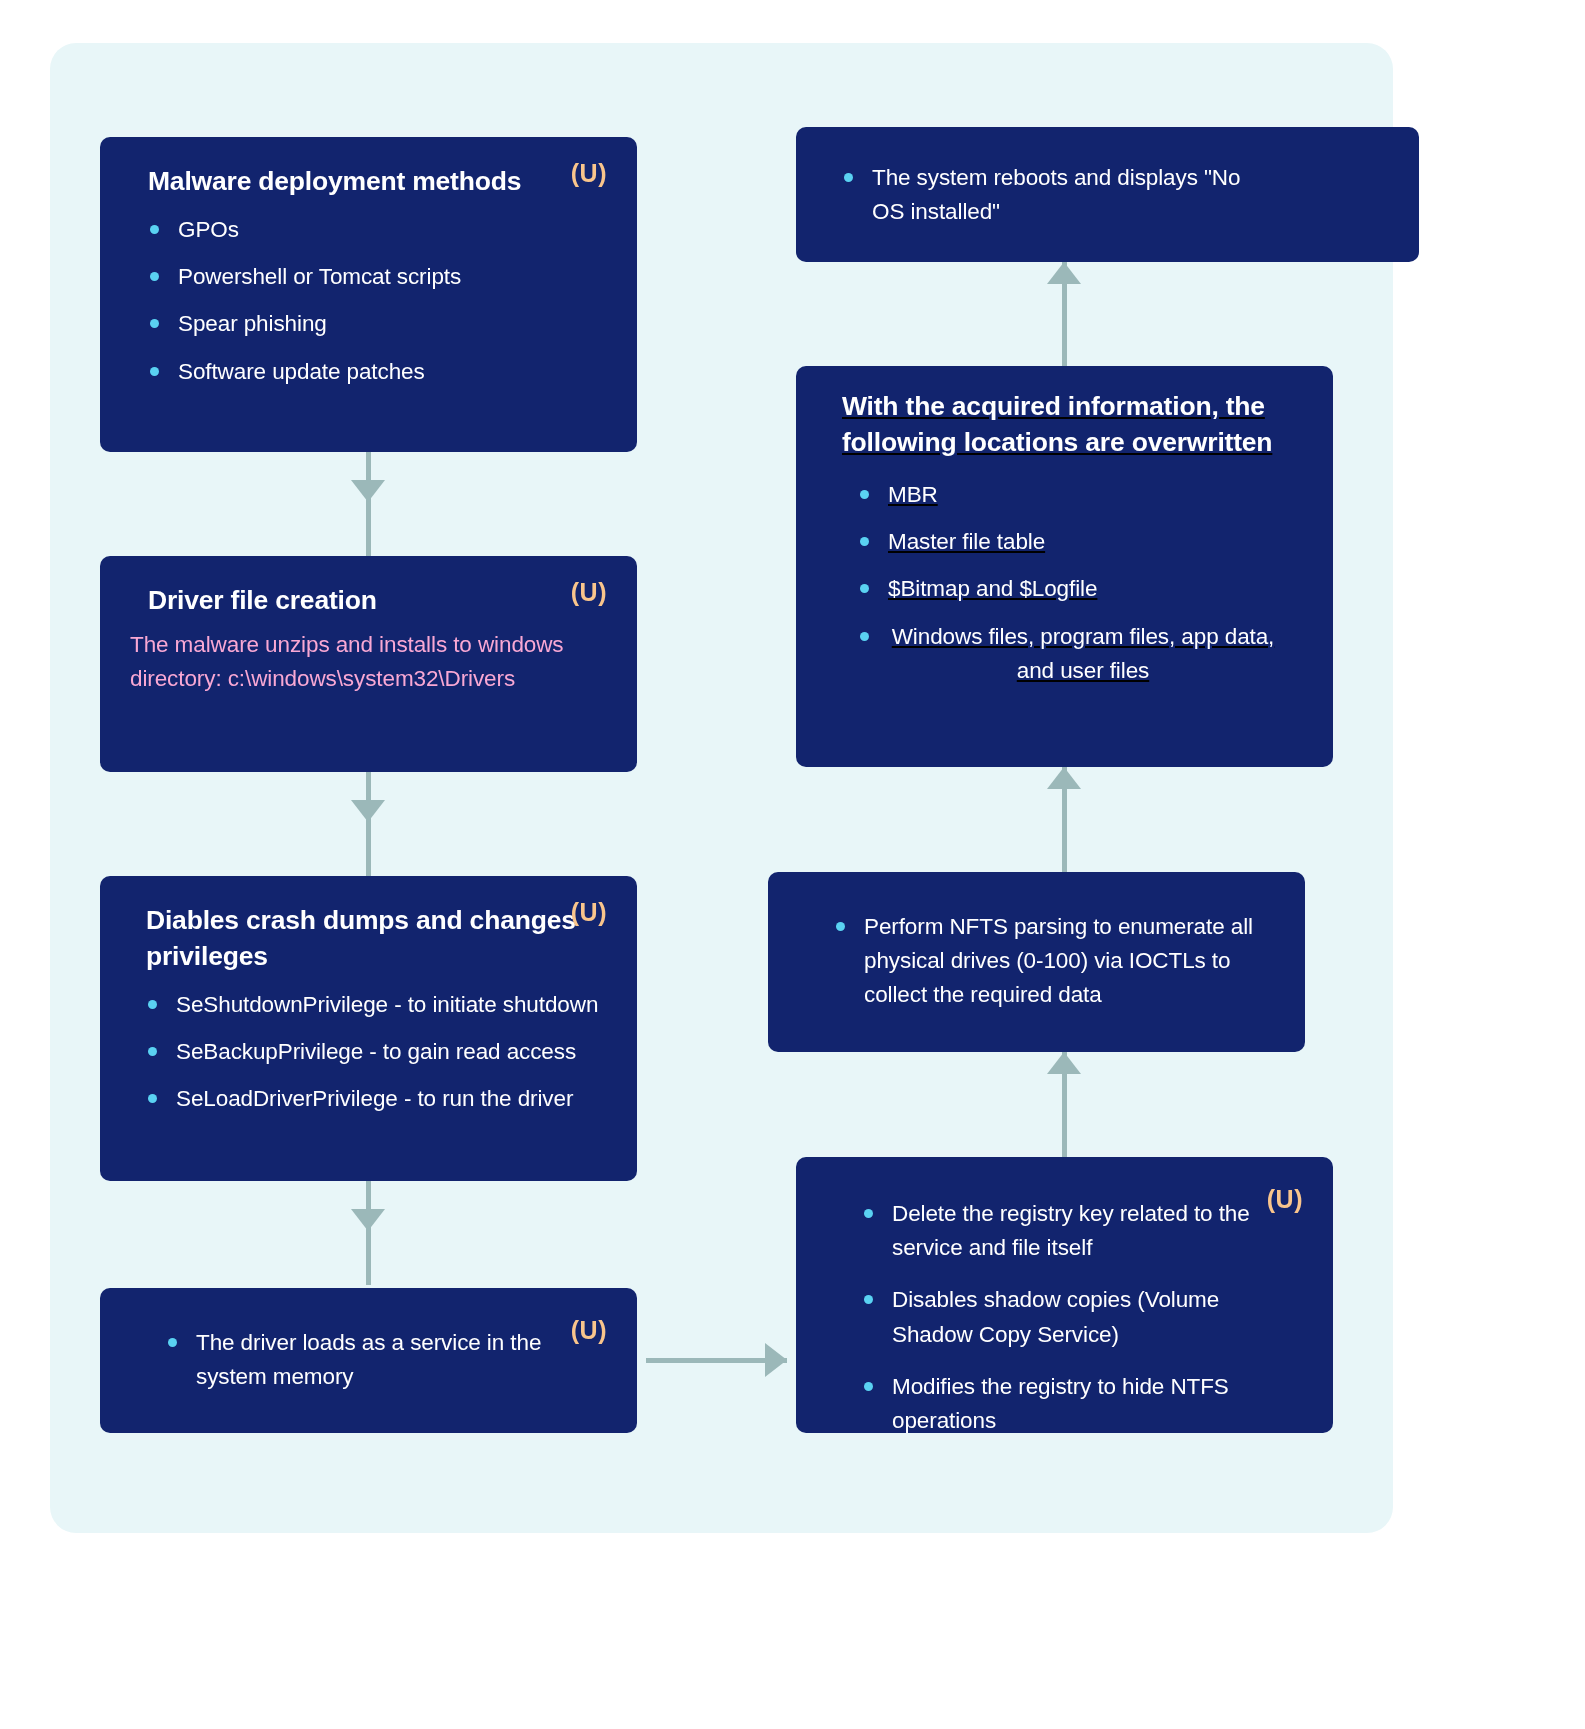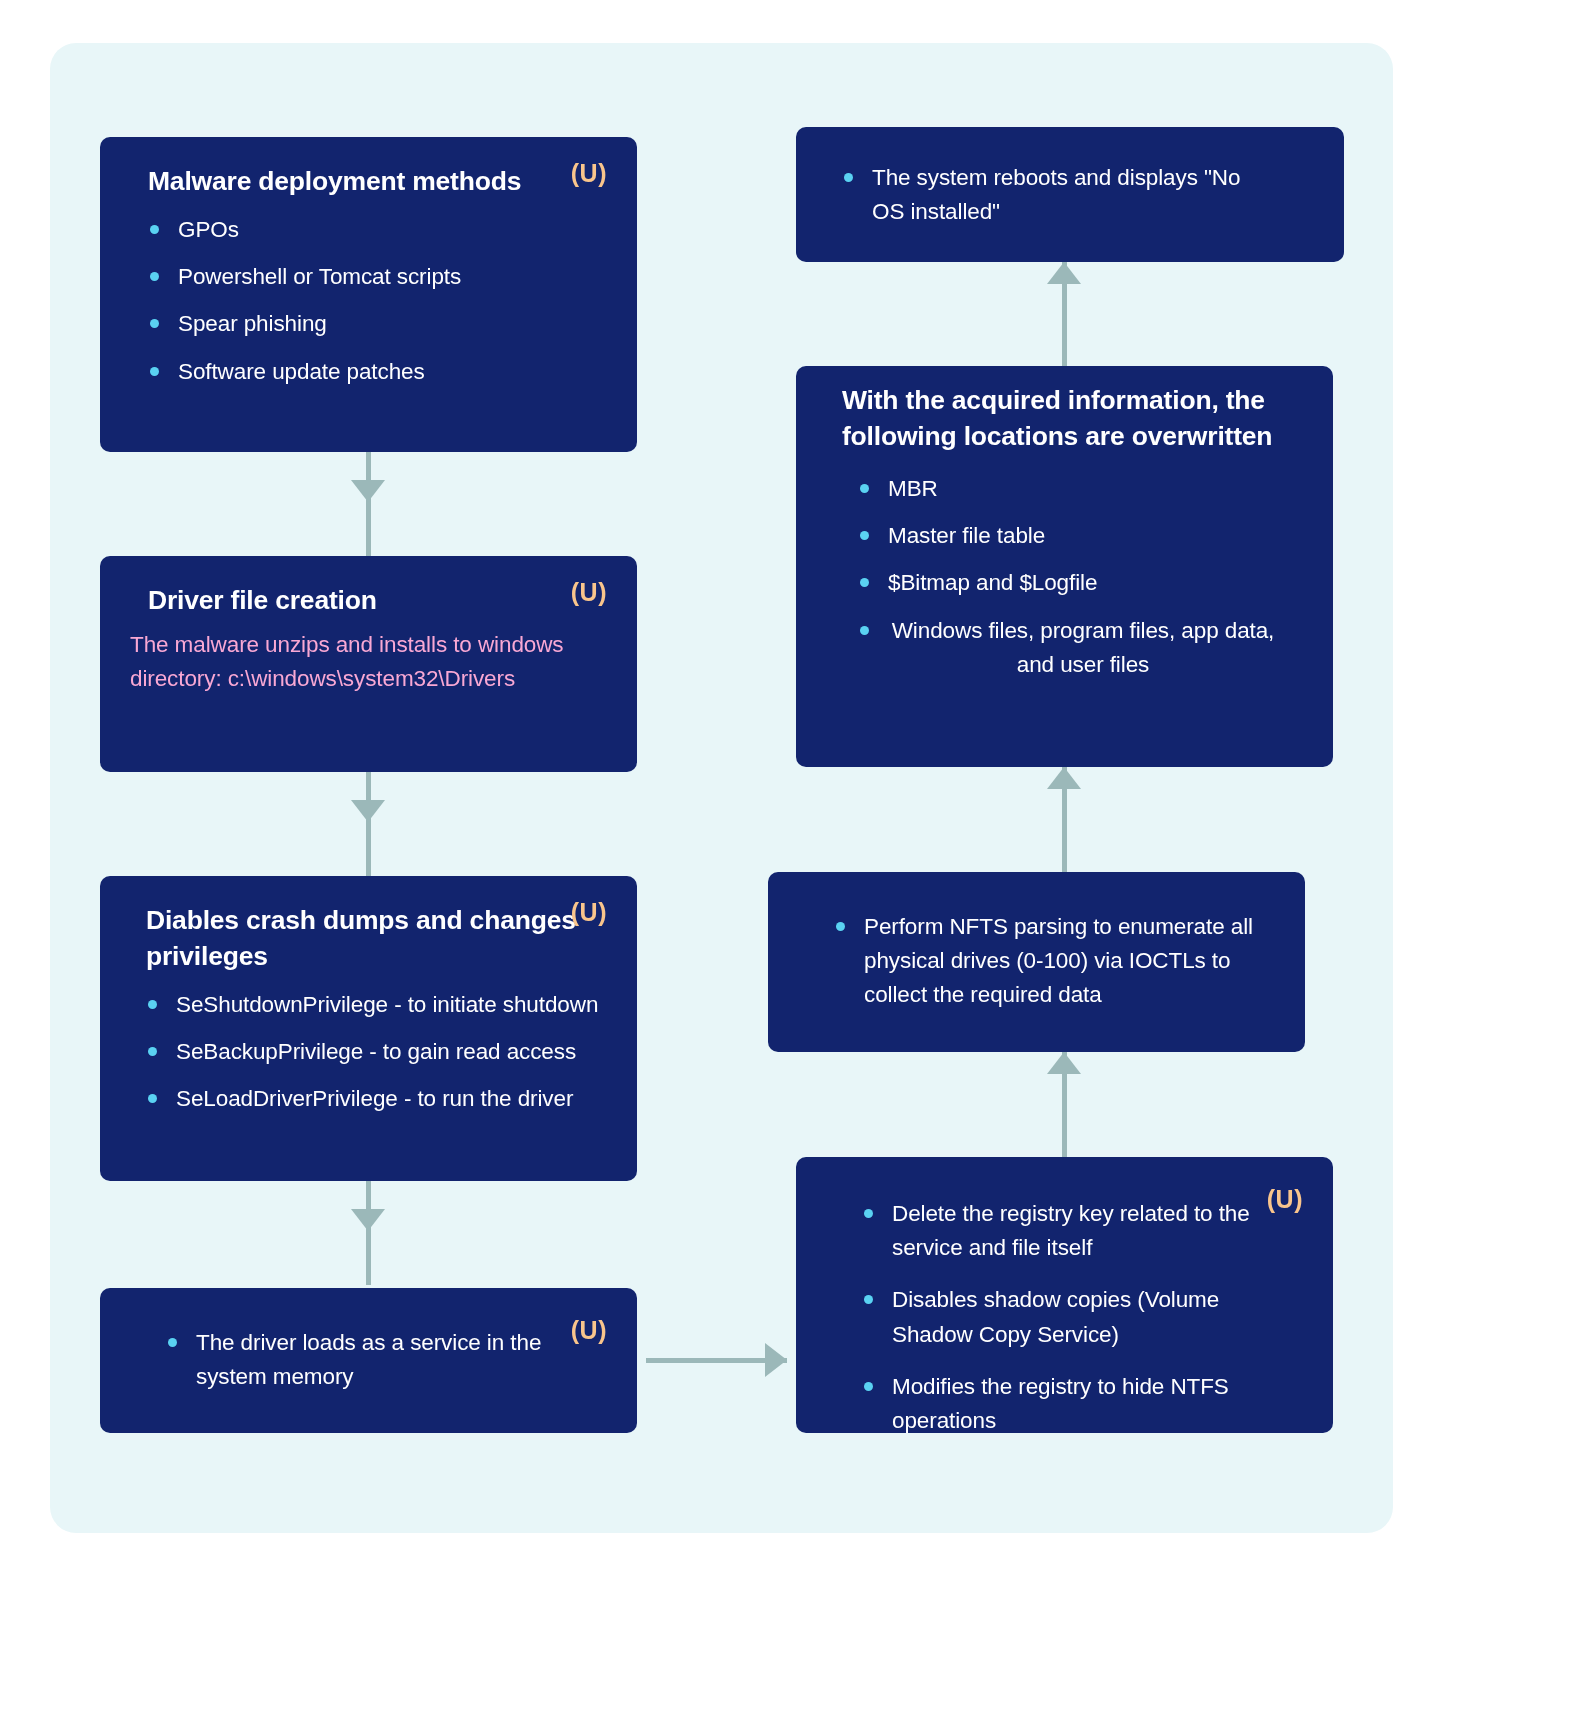--- a/index.html
+++ b/index.html
@@ -232,33 +232,33 @@
     <ul style="margin-left:18px;">
       <li style="max-width:405px;">Perform NFTS parsing to enumerate all physical drives (0-100) via IOCTLs to collect the required data</li>
     </ul>
   </div>
 
   <div class="arrow-v" style="left:1047px; top:767px; height:105px;">
     <div class="stem"></div>
     <div class="head-up"></div>
   </div>
 
-  <div class="box has-title" style="left:796px; top:366px; width:537px; height:401px; padding-top:16px;">
+  <div class="box has-title" style="left:796px; top:366px; width:537px; height:401px; padding-top:22px;text-decoration:underline;">
     <h3 style="max-width:445px; margin-left:-2px;">With the acquired information, the following locations are overwritten</h3>
     <ul style="margin-left:14px; margin-top:18px;">
       <li>MBR</li>
       <li>Master file table</li>
       <li>$Bitmap and $Logfile</li>
       <li style="max-width:390px;text-align:center;">Windows files, program files, app data, and user files</li>
     </ul>
   </div>
 
   <div class="arrow-v" style="left:1047px; top:262px; height:104px;">
     <div class="stem"></div>
     <div class="head-up"></div>
   </div>
 
-  <div class="box" style="left:796px; top:127px; width:548px; height:135px; padding-top:34px;padding-left:28px;">
+  <div class="box" style="left:796px; top:127px; width:623px; height:135px; padding-top:34px;padding-left:28px;">
     <ul style="margin-left:18px;">
       <li style="max-width:375px;">The system reboots and displays "No OS installed"</li>
     </ul>
   </div>
 </div>
 
 </body></html>

